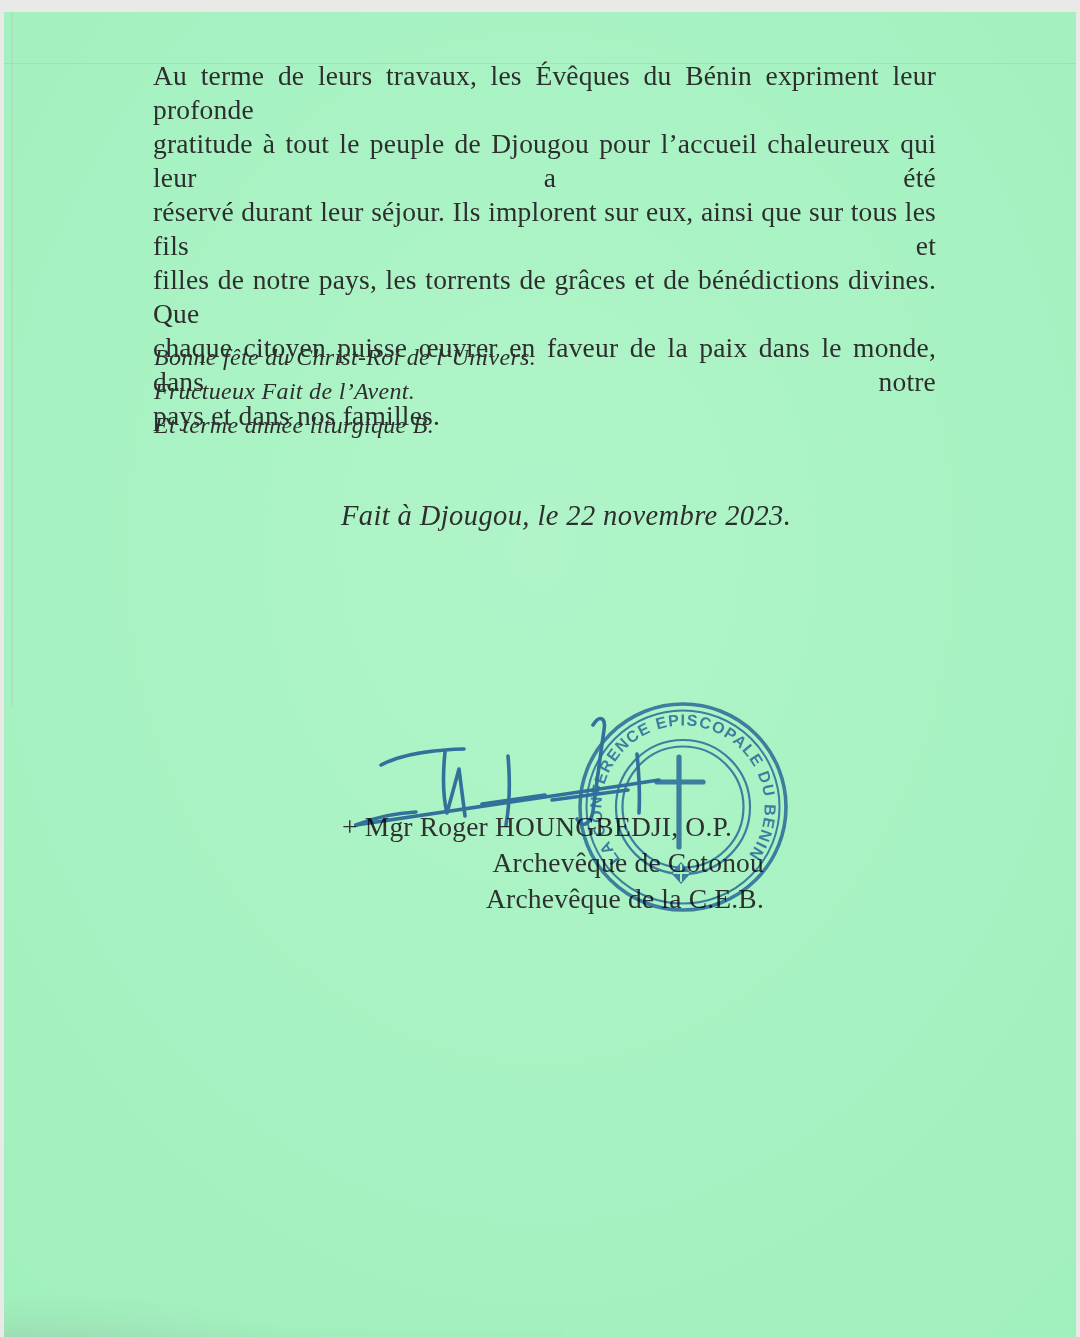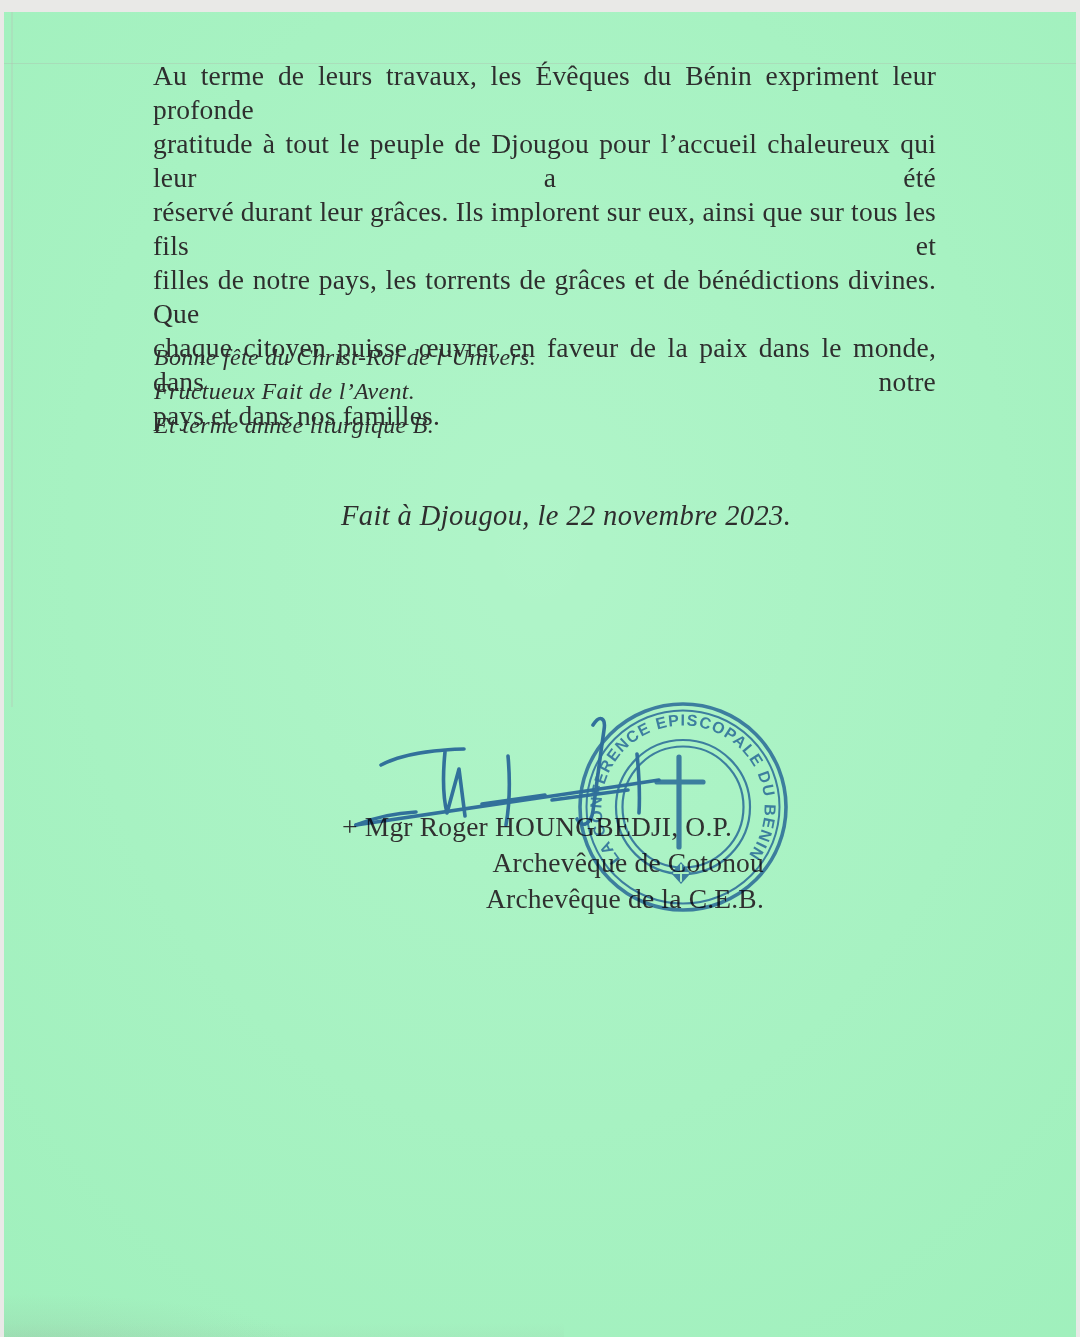--- a/index.html
+++ b/index.html
@@ -111,21 +111,21 @@
 <div class="page">
 
   <div class="scan-tint"></div>
   <div class="scan-topline"></div>
   <div class="scan-leftedge"></div>
   <div class="scan-corner-shadow"></div>
 
   <div class="body-par">
     <div class="line">Au terme de leurs travaux, les Évêques du Bénin expriment leur profonde</div>
     <div class="line">gratitude à tout le peuple de Djougou pour l’accueil chaleureux qui leur a été</div>
-    <div class="line">réservé durant leur grâces. Ils implorent sur eux, ainsi que sur tous les fils et</div>
+    <div class="line">réservé durant leur séjour. Ils implorent sur eux, ainsi que sur tous les fils et</div>
     <div class="line">filles de notre pays, les torrents de grâces et de bénédictions divines. Que</div>
     <div class="line">chaque citoyen puisse œuvrer en faveur de la paix dans le monde, dans notre</div>
     <div class="line last">pays et dans nos familles.</div>
   </div>
 
   <div class="blessings">
     <div>Bonne fête du Christ-Roi de l’Univers.</div>
     <div>Fructueux Fait de l’Avent.</div>
     <div>Et terme année liturgique B.</div>
   </div>

